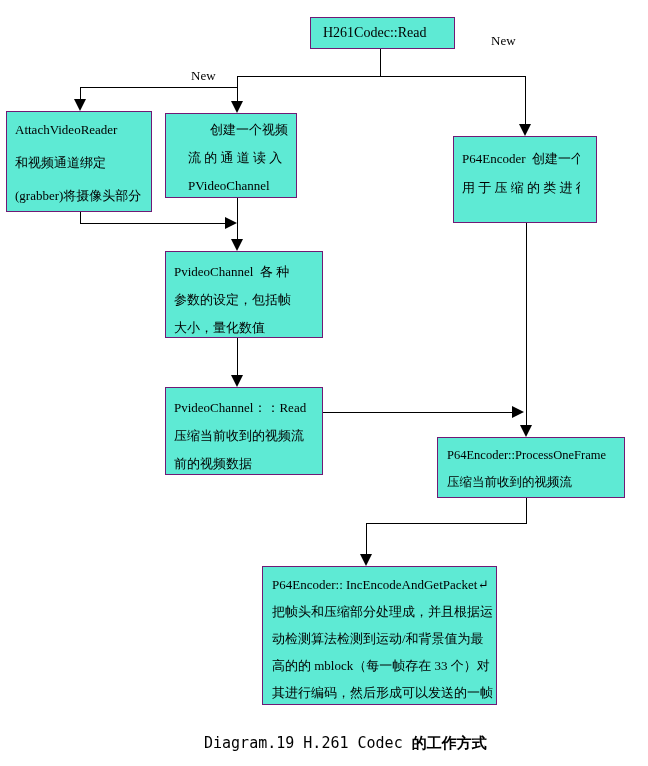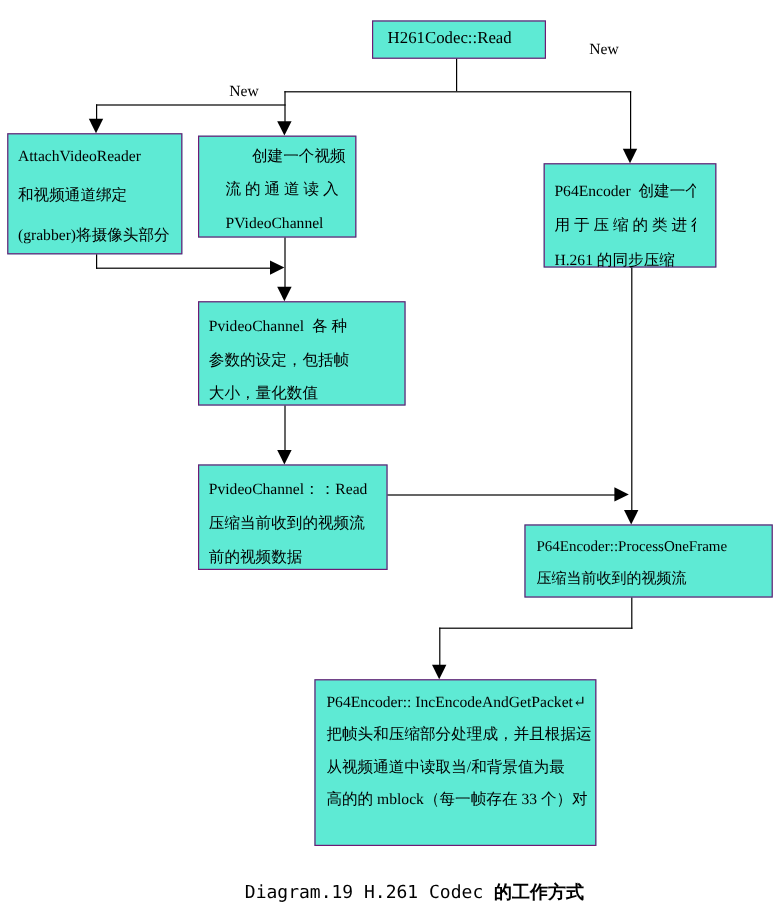--- a/index.html
+++ b/index.html
@@ -25,23 +25,23 @@
     border-top:6px solid transparent;border-bottom:6px solid transparent;
     border-left:12px solid #000;
   }
   .new-label{position:absolute;font-size:13px;white-space:pre;}
   
   #box-root{left:310px;top:17px;width:145px;height:32px;line-height:29px;padding-left:12px;font-size:14px;}
   #box-attach{left:6px;top:111px;width:146px;height:101px;line-height:33px;padding:1px 0 0 8px;}
   #box-create{left:165px;top:113px;width:132px;height:85px;line-height:28px;padding:2px 0 0 22px;}
   #box-create .indent{text-indent:22px;}
   #box-p64create{left:453px;top:136px;width:144px;height:87px;line-height:29px;padding:7px 16px 0 8px;}
-  #box-params{left:165px;top:251px;width:173px;height:87px;line-height:28px;padding:6px 0 0 8px;}
+  #box-params{left:165px;top:251px;width:158px;height:87px;line-height:28px;padding:6px 0 0 8px;}
   #box-read{left:165px;top:387px;width:158px;height:88px;line-height:28px;padding:6px 0 0 8px;}
-  #box-process{left:437px;top:437px;width:207px;height:61px;line-height:27px;padding:4px 0 0 9px;font-size:12.5px;}
+  #box-process{left:437px;top:437px;width:188px;height:61px;line-height:27px;padding:4px 0 0 9px;font-size:12.5px;}
   #box-packet{left:262px;top:566px;width:235px;height:139px;line-height:27px;padding:4px 0 0 9px;font-size:13px;}
   #caption{
     position:absolute;left:204px;top:734px;white-space:pre;
     font-family:"DejaVu Sans Mono","Liberation Mono",monospace;font-size:15px;
   }
   #caption .cjk{font-weight:bold;}
 </style>
 </head>
 <body>
 
@@ -57,21 +57,20 @@
 
 <div class="box" id="box-create">
   <div class="tline indent">创建一个视频</div>
   <div class="tline">流 的 通 道 读 入</div>
   <div class="tline">PVideoChannel</div>
 </div>
 
 <div class="box" id="box-p64create">
   <div class="tline">P64Encoder  创建一个</div>
   <div class="tline">用 于 压 缩 的 类 进 行</div>
-  <div class="tline">H.261 的同步压缩</div>
 </div>
 
 <div class="box" id="box-params">
   <div class="tline">PvideoChannel  各 种</div>
   <div class="tline">参数的设定，包括帧</div>
   <div class="tline">大小，量化数值</div>
 </div>
 
 <div class="box" id="box-read">
   <div class="tline">PvideoChannel：：Read</div>
@@ -80,22 +79,23 @@
 </div>
 
 <div class="box" id="box-process">
   <div class="tline">P64Encoder::ProcessOneFrame</div>
   <div class="tline">压缩当前收到的视频流</div>
 </div>
 
 <div class="box" id="box-packet">
   <div class="tline">P64Encoder:: IncEncodeAndGetPacket↵</div>
   <div class="tline">把帧头和压缩部分处理成，并且根据运</div>
-  <div class="tline">从视频通道中读取当/和背景值为最</div>
+  <div class="tline">动检测算法检测到运动/和背景值为最</div>
   <div class="tline">高的的 mblock（每一帧存在 33 个）对</div>
+  <div class="tline">其进行编码，然后形成可以发送的一帧</div>
 </div>
 
 <div class="new-label" style="left:491px;top:33px;">New</div>
 <div class="new-label" style="left:191px;top:68px;">New</div>
 
 <div class="vline" style="left:380px;top:49px;height:27px;"></div>
 <div class="hline" style="left:237px;top:76px;width:289px;"></div>
 <div class="vline" style="left:237px;top:76px;height:26px;"></div>
 <div class="hline" style="left:80px;top:87px;width:158px;"></div>
 <div class="vline" style="left:80px;top:87px;height:14px;"></div>

